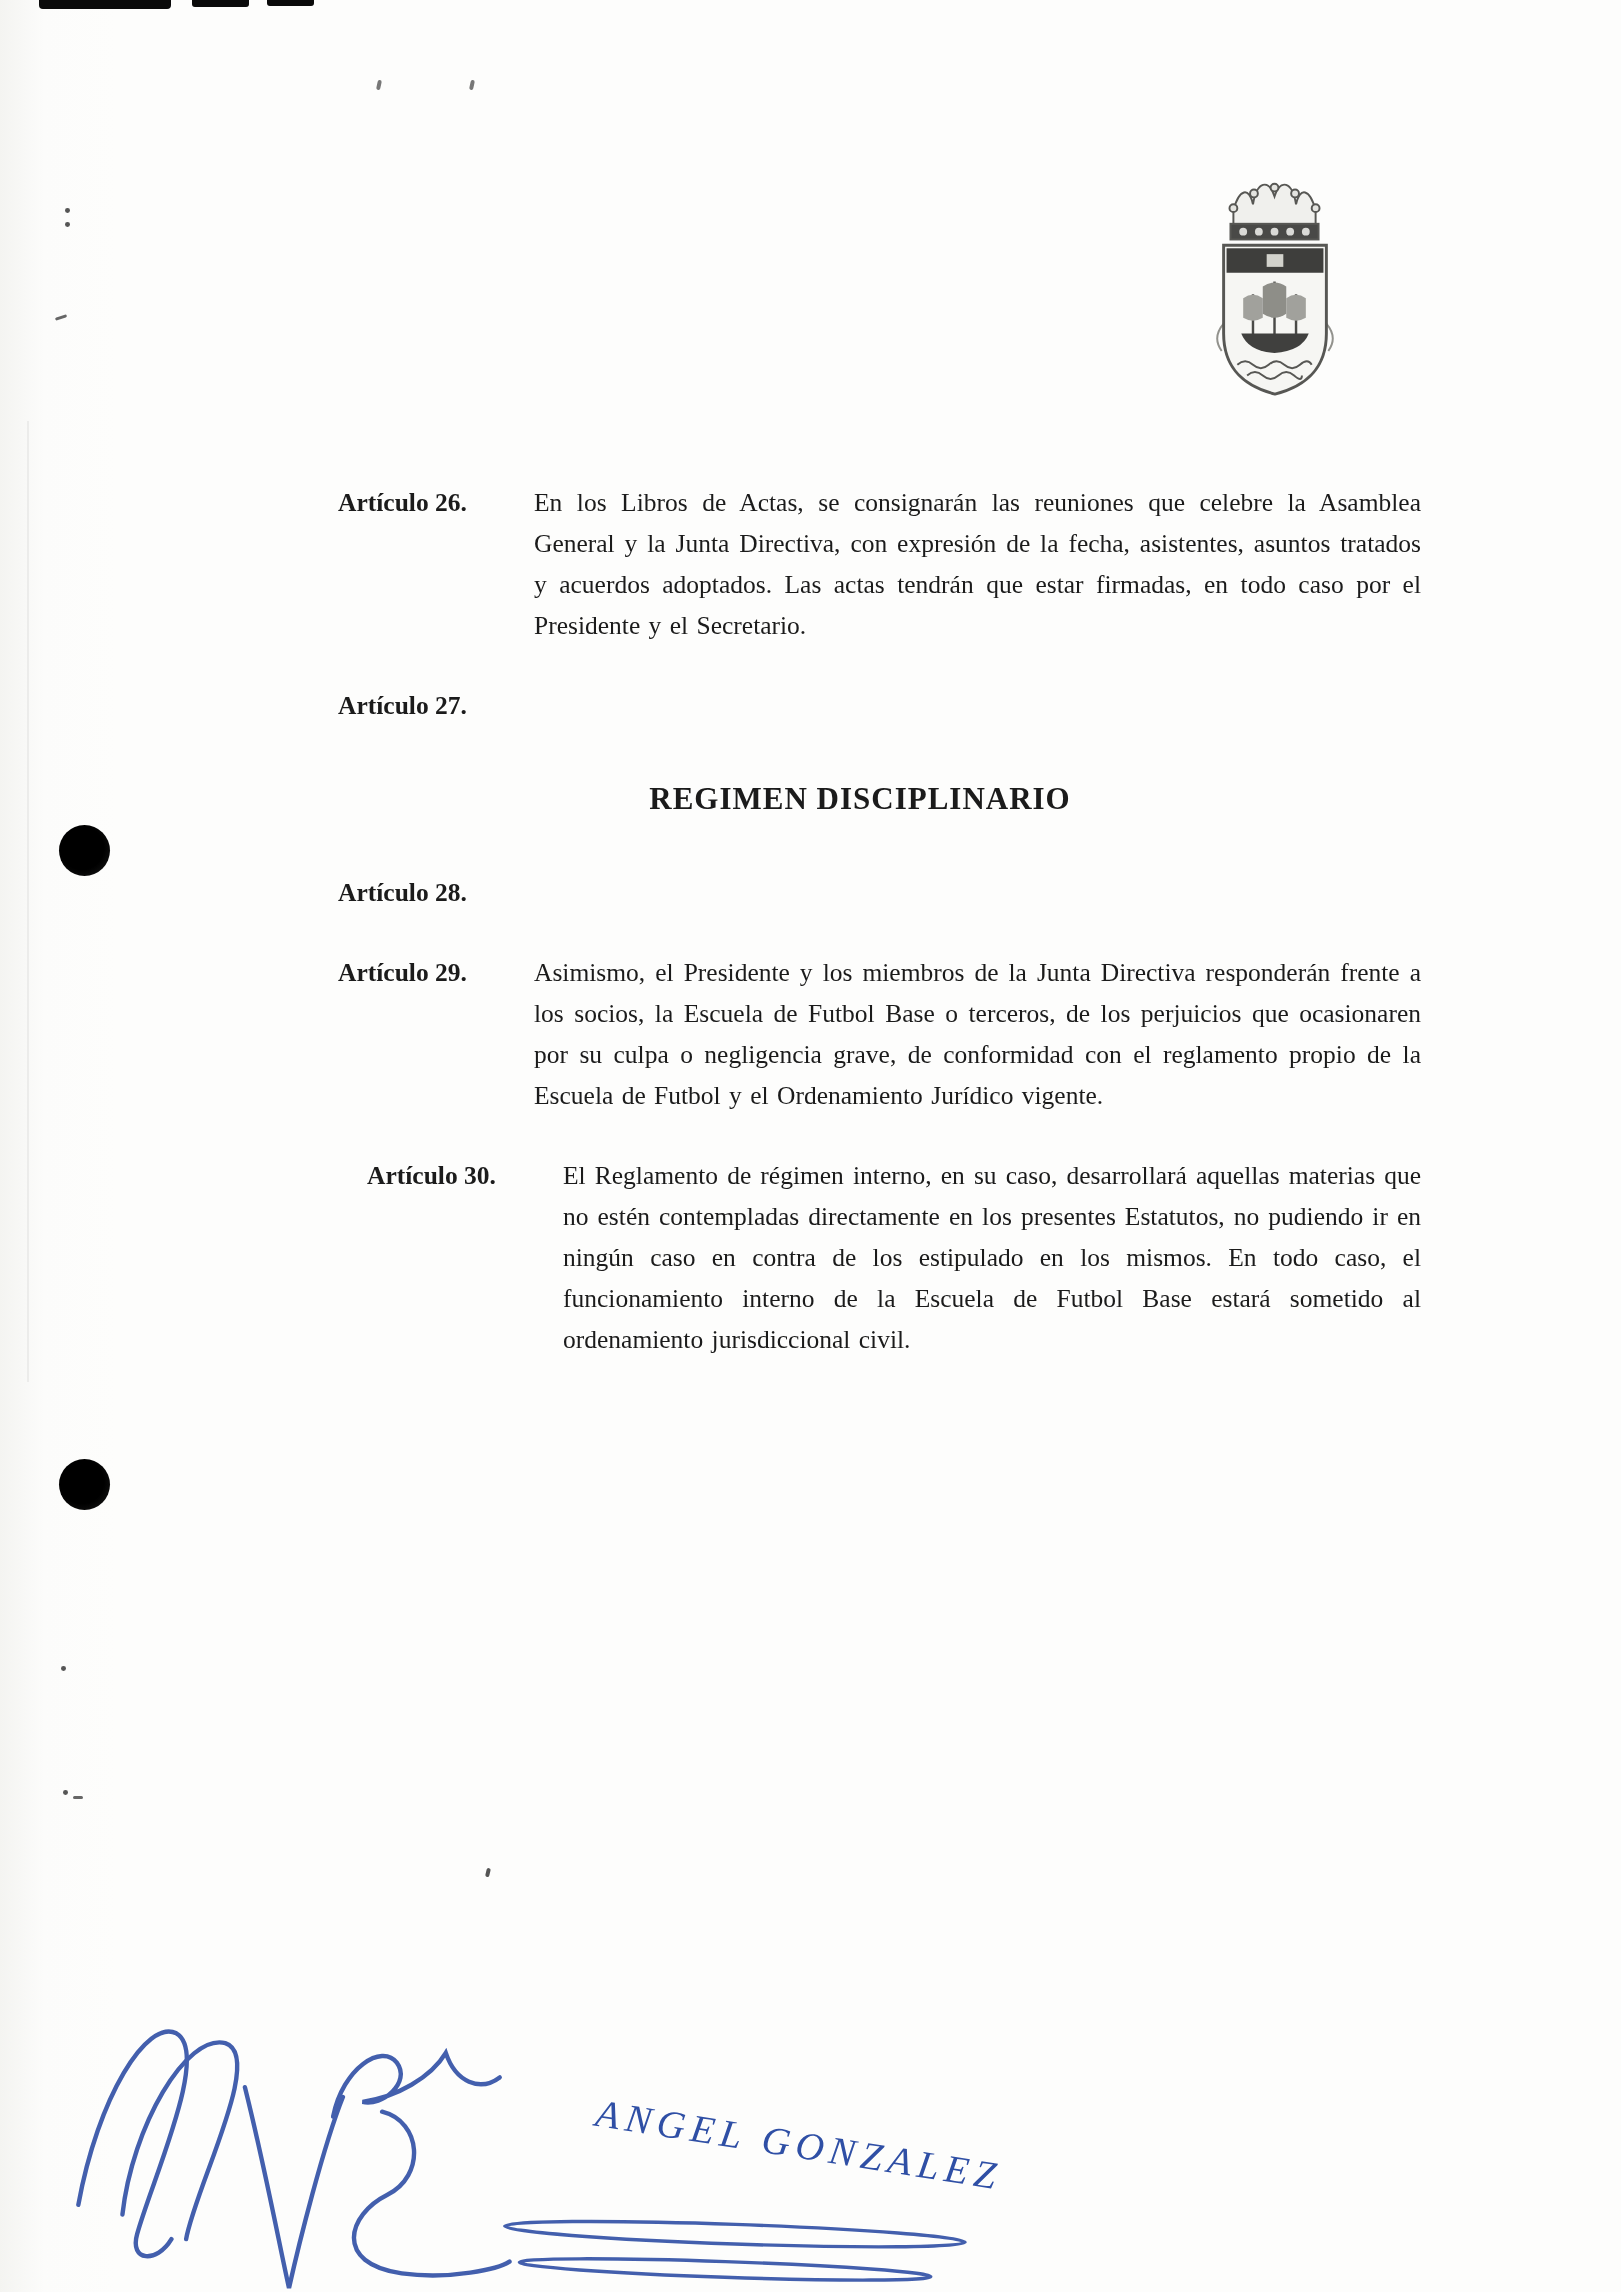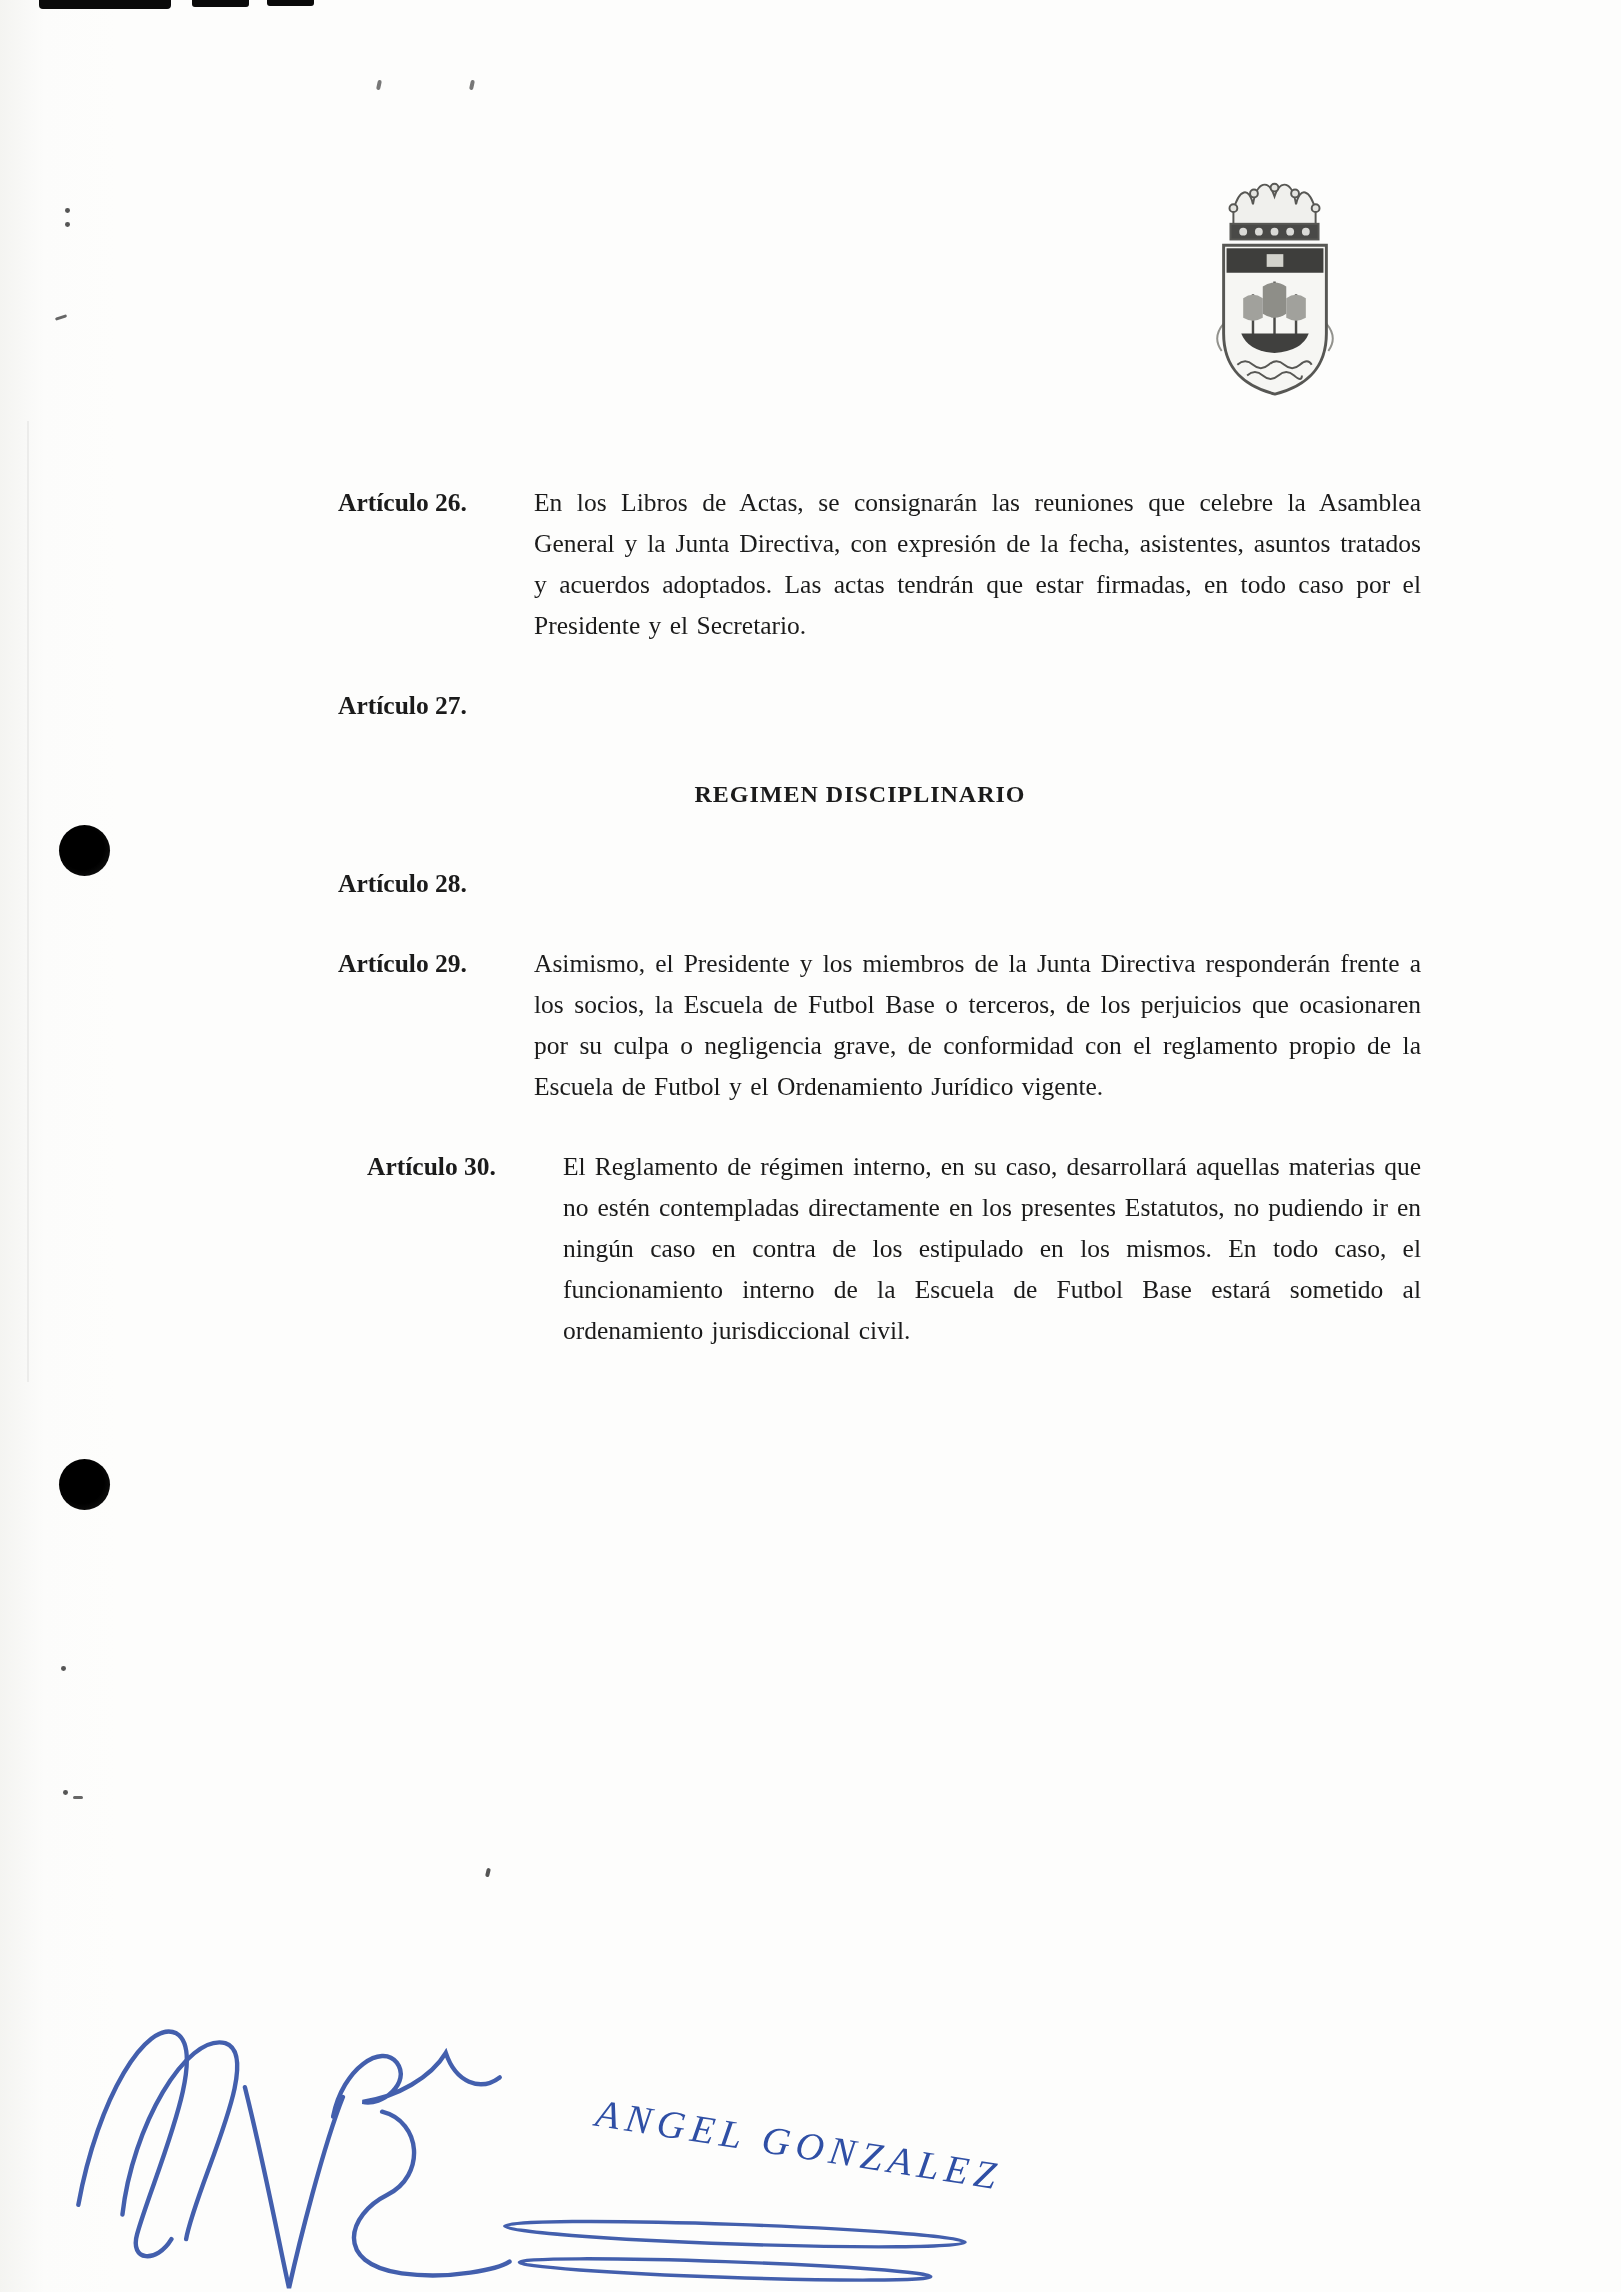--- a/index.html
+++ b/index.html
@@ -24,21 +24,21 @@
   }
   
   .crest{position:absolute;left:1204px;top:169px;opacity:.92;}
   
   .content{position:absolute;left:338px;top:482px;width:1083px;}
   .article{display:flex;margin-bottom:39px;font-size:25.5px;line-height:41px;}
   .article .label{width:196px;flex:none;font-weight:bold;}
   .article .body{flex:1;text-align:justify;word-spacing:2px;}
   .article.indent{margin-left:29px;}
   .section-heading{
-    font-size:24px;font-weight:bold;letter-spacing:1px;
+    font-size:31px;font-weight:bold;letter-spacing:1px;
     text-align:center;margin:55px 39px 55px 0;
   }
   
   .sig-svg{position:absolute;left:39px;top:1950px;}
   .sig-name{
     position:absolute;left:600px;top:2090px;
     color:#2f4fa5;font-style:italic;font-size:39px;letter-spacing:5.9px;
     transform:rotate(9deg);transform-origin:left top;
     white-space:nowrap;
   }

